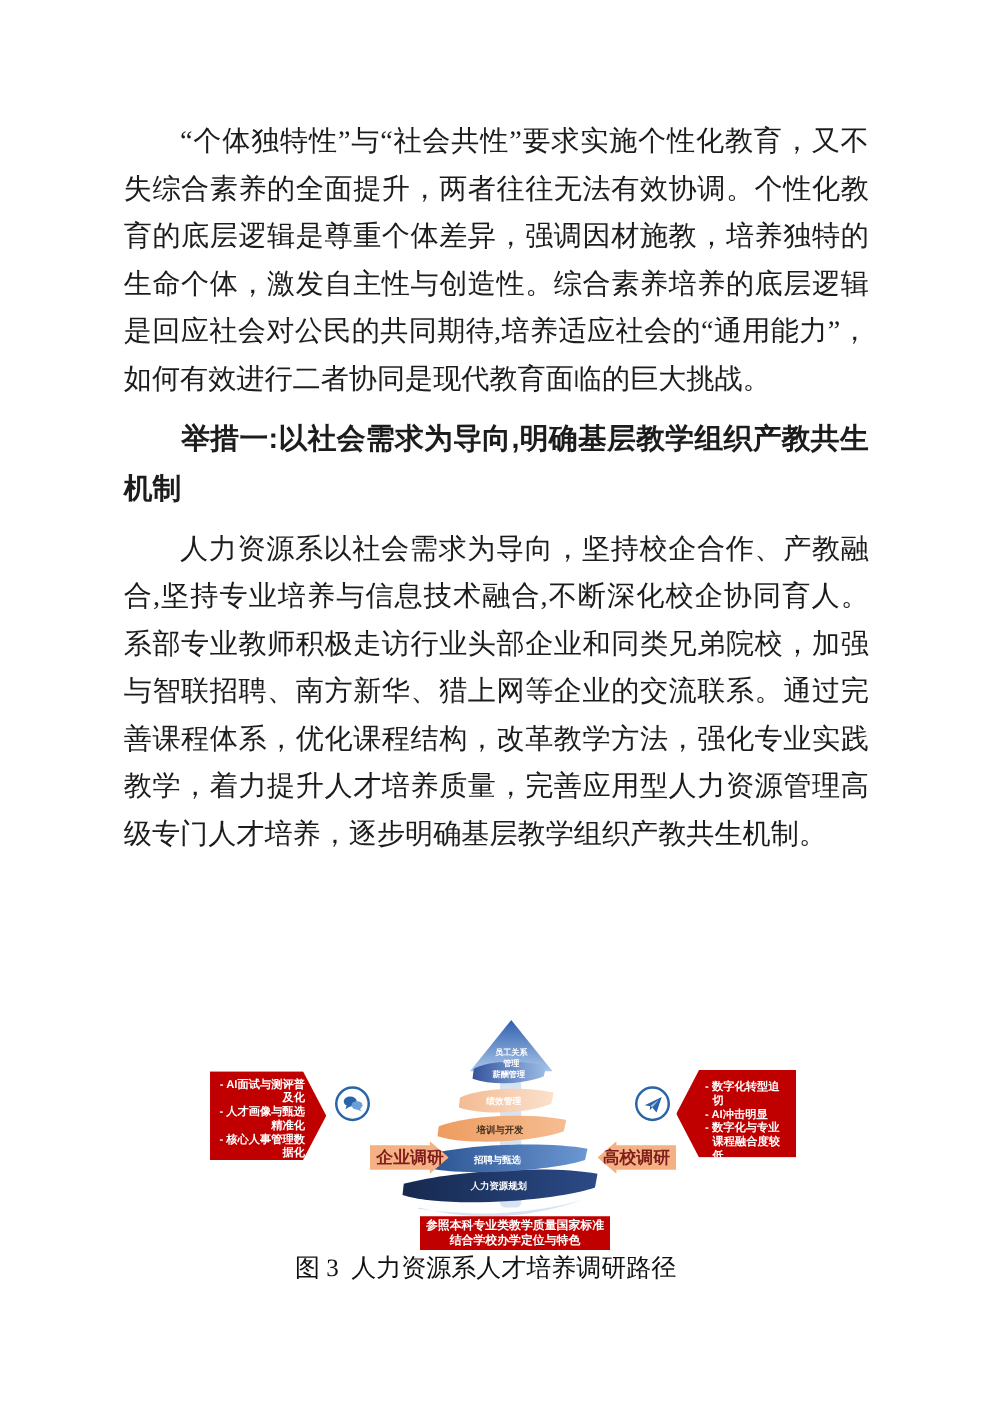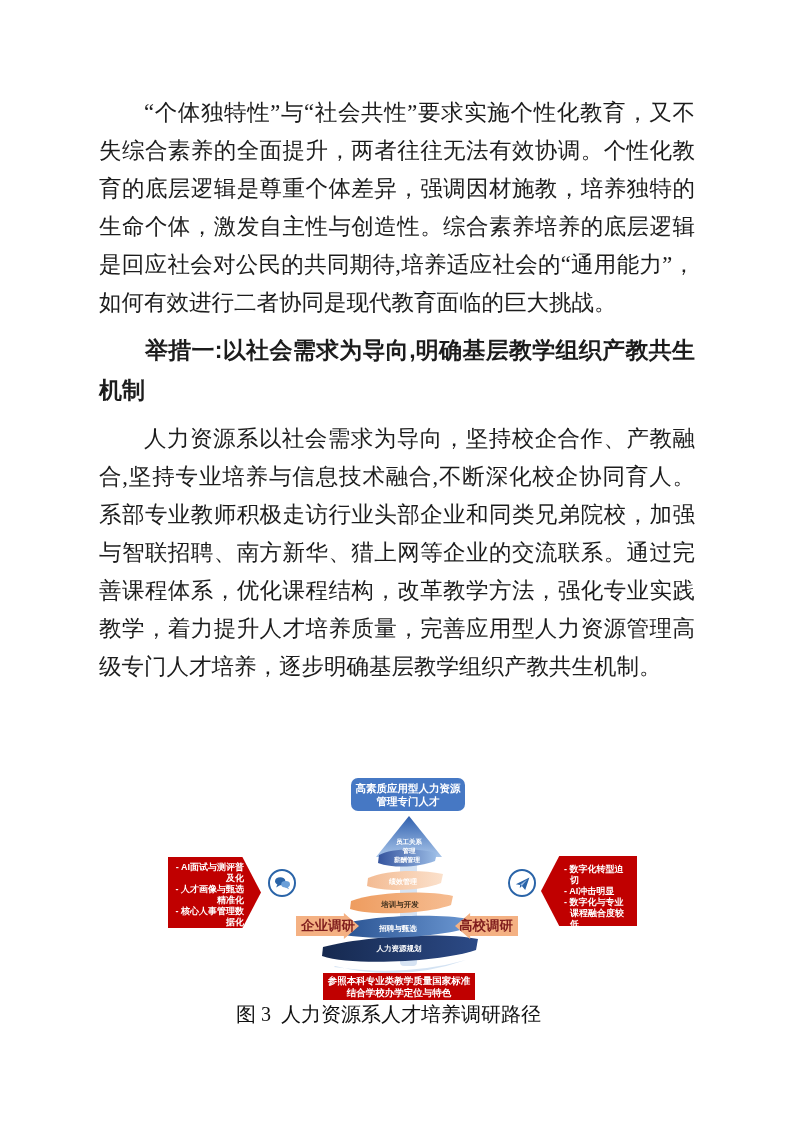--- a/index.html
+++ b/index.html
@@ -34,45 +34,41 @@
   .chip-circle{position:absolute;width:28px;height:28px;border-radius:50%;background:#fff;
           border:2.5px solid #2a64a8;box-sizing:border-box;display:flex;align-items:center;
           justify-content:center;z-index:4;}
   .circle-left{left:268px;top:99px;}
   .circle-right{left:508px;top:99px;}
 
   .oarrow{position:absolute;top:103px;height:26px;background:#f4b183;z-index:3;
           font-size:13.5px;font-weight:bold;color:#7f1d1d;line-height:26px;box-sizing:border-box;margin-top:40px;}
   .oarrow-left{left:296px;width:63px;text-align:left;padding-left:5px;
           clip-path:polygon(0 12%,76% 12%,76% 0,100% 50%,76% 100%,76% 88%,0 88%);}
-  .oarrow-right{left:455px;width:63px;text-align:right;padding-right:5px;
+  .oarrow-right{left:478px;width:63px;text-align:right;padding-right:5px;
           clip-path:polygon(100% 12%,24% 12%,24% 0,0 50%,24% 100%,24% 88%,100% 88%);}
 
-  .bottombox{position:absolute;left:323px;top:203px;width:152px;height:27px;background:#c00000;
+  .bottombox{position:absolute;left:336px;top:203px;width:152px;height:27px;background:#c00000;
           color:#fff;font-size:9.5px;font-weight:bold;text-align:center;line-height:12px;
           padding-top:2px;box-sizing:border-box;z-index:2;}
   .caption{position:absolute;left:0;top:231px;width:100%;text-align:center;
           font-family:"Liberation Serif","DejaVu Serif",serif;font-size:20px;color:#111;
           white-space:pre;transform:translateX(-8px);}
 </style>
 </head>
 <body>
 
 <div class="doc">
   <p class="para">“个体独特性”与“社会共性”要求实施个性化教育，又不失综合素养的全面提升，两者往往无法有效协调。个性化教育的底层逻辑是尊重个体差异，强调因材施教，培养独特的生命个体，激发自主性与创造性。综合素养培养的底层逻辑是回应社会对公民的共同期待,培养适应社会的“通用能力”，如何有效进行二者协同是现代教育面临的巨大挑战。</p>
   <p class="h3">举措一:以社会需求为导向,明确基层教学组织产教共生机制</p>
   <p class="para para2">人力资源系以社会需求为导向，坚持校企合作、产教融合,坚持专业培养与信息技术融合,不断深化校企协同育人。系部专业教师积极走访行业头部企业和同类兄弟院校，加强与智联招聘、南方新华、猎上网等企业的交流联系。通过完善课程体系，优化课程结构，改革教学方法，强化专业实践教学，着力提升人才培养质量，完善应用型人力资源管理高级专门人才培养，逐步明确基层教学组织产教共生机制。</p>
 </div>
 
 <div class="figure">
 
-  <div class="topbox">
-    <div>高素质应用型人力资源</div>
-    <div>管理专门人才</div>
-  </div>
 
   <svg class="pyr" width="300" height="180" viewBox="0 0 300 180">
     <defs>
       <linearGradient id="gTip" x1="0" y1="0" x2="0" y2="1">
         <stop offset="0" stop-color="#2f5fae"></stop>
           <stop offset="1" stop-color="#a9c6ea"></stop>
       </linearGradient>
       <linearGradient id="gB1" x1="0" y1="0" x2="1" y2="0">
         <stop offset="0" stop-color="#35549e"></stop>
           <stop offset="1" stop-color="#9cbde6"></stop>

